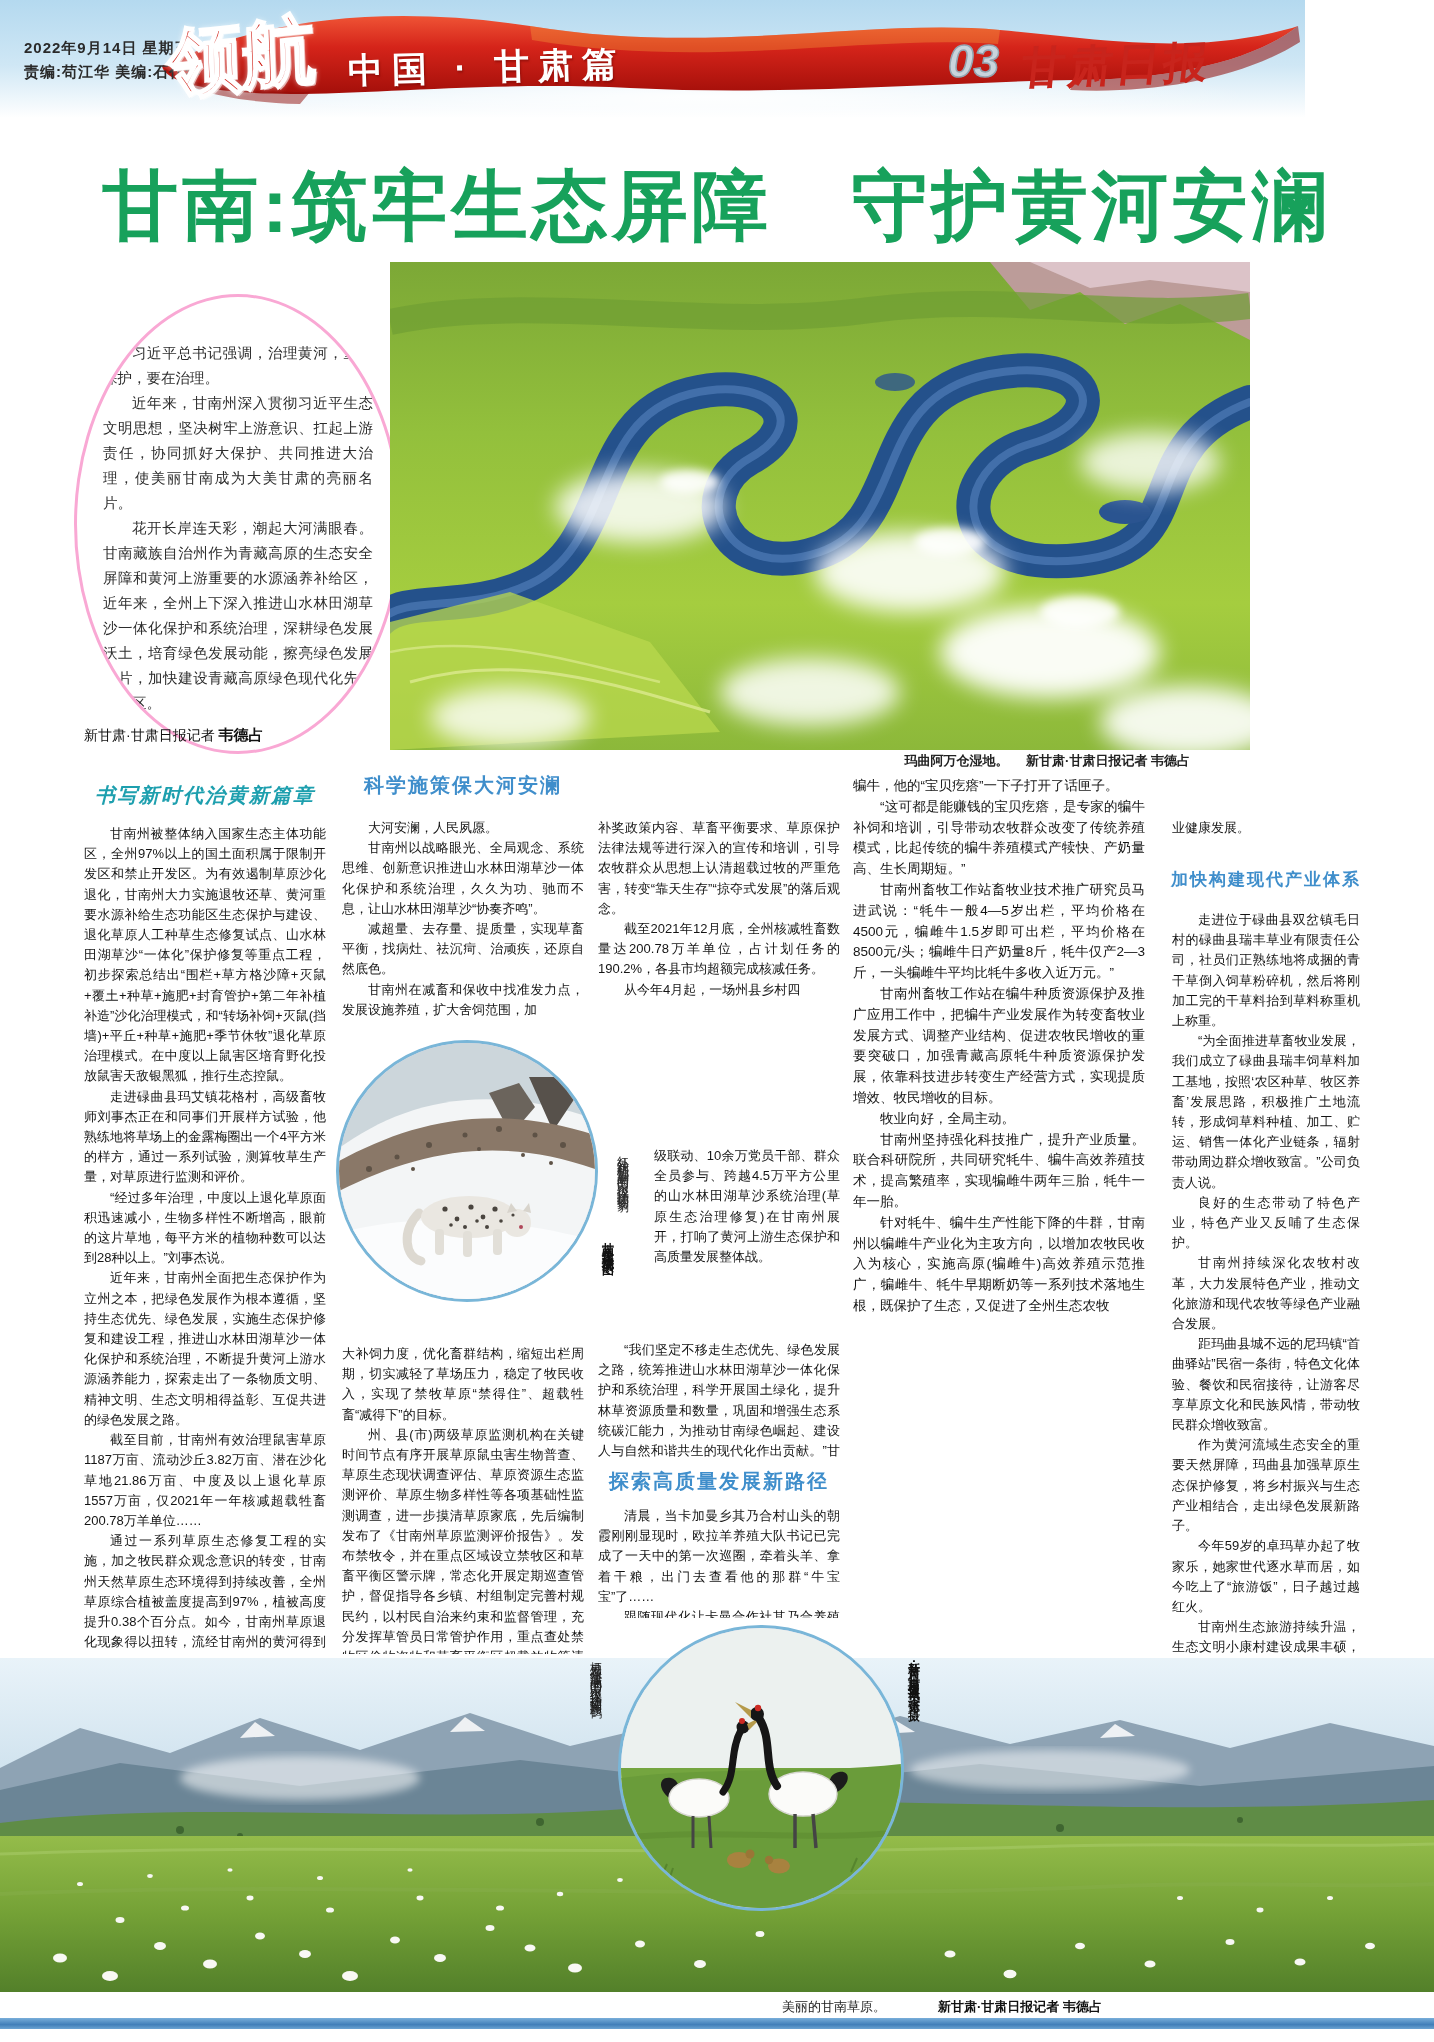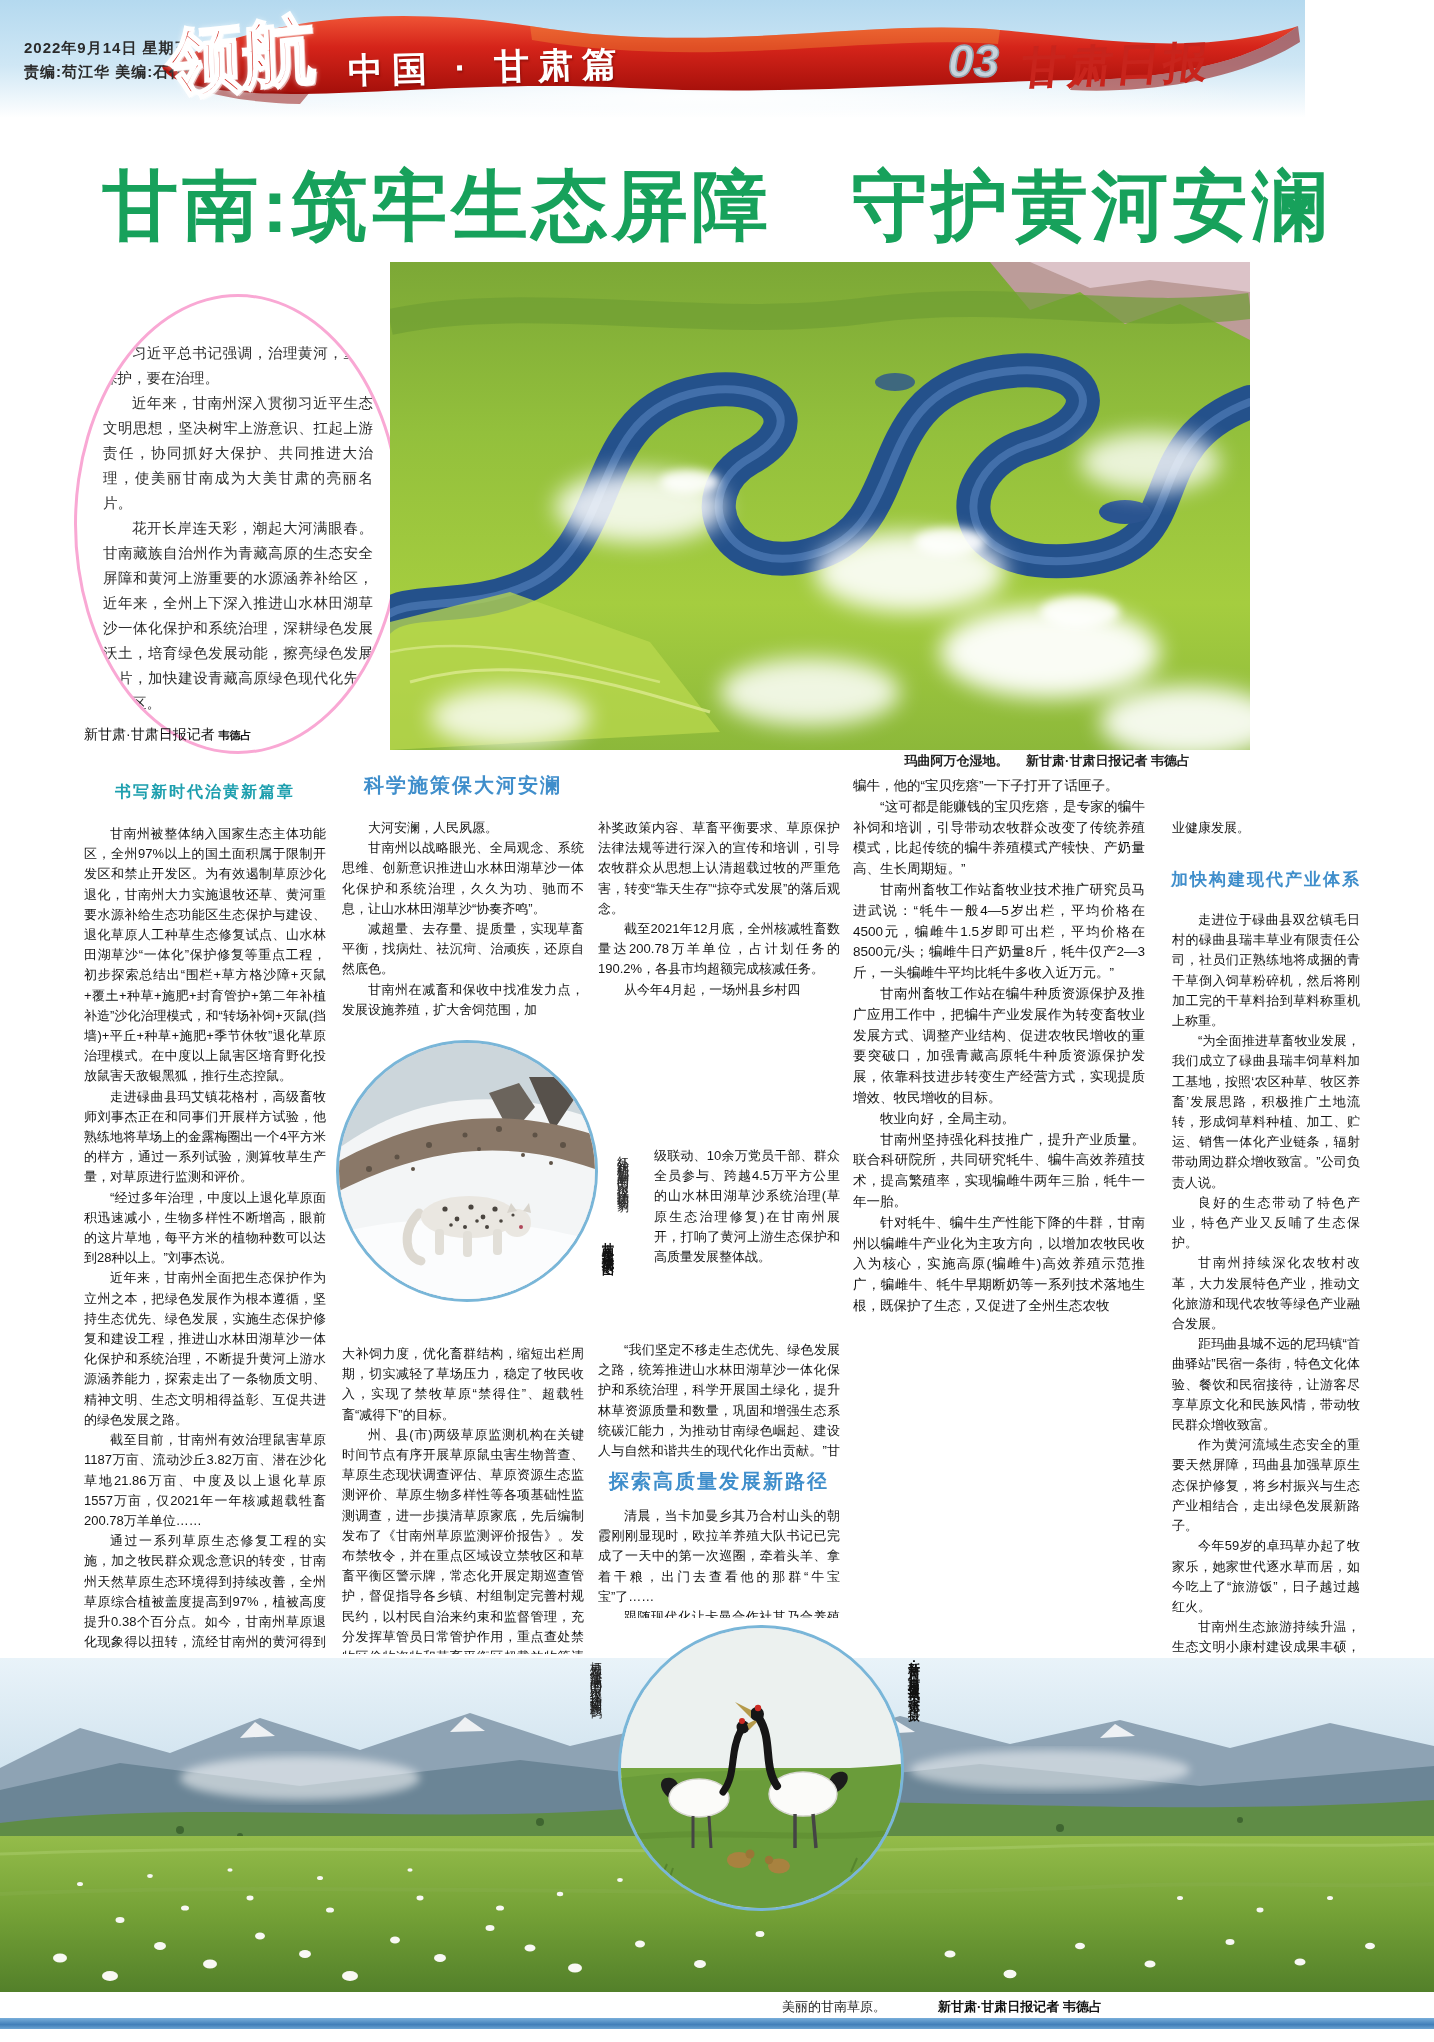--- a/index.html
+++ b/index.html
@@ -25,33 +25,33 @@
   #headline{position:absolute;left:0;top:156px;width:1434px;text-align:center;font-size:76px;
        font-weight:bold;color:#17a15b;letter-spacing:4px;white-space:nowrap;}
   
   #intro{position:absolute;left:74px;top:294px;width:322px;height:454px;border:3px solid #f9a8d4;
        border-radius:50%;overflow:hidden;background:#fff;}
   #intro .inner{position:absolute;left:26px;right:26px;top:44px;bottom:40px;
        font-family:"Liberation Serif",serif;font-size:14.5px;line-height:25px;color:#2c2c2c;text-align:justify;}
   #intro p{margin:0;text-indent:2em;}
   
   #byline{position:absolute;left:84px;top:726px;font-size:14px;color:#111;}
-  #byline b{font-size:11px;margin-top:38px;}
+  #byline b{font-size:15px;margin-top:38px;}
   .photocap{font-size:13px;color:#222;font-weight:bold;}
   #aerialCap{position:absolute;left:560px;top:752px;width:630px;text-align:right;}
   #aerialCap b{margin-left:14px;}
   
   #aerial{position:absolute;left:390px;top:262px;width:860px;height:488px;overflow:hidden;}
   .circphoto{position:absolute;border-radius:50%;overflow:hidden;border:3px solid #79b6d8;background:#dde;}
   #leopard{left:336px;top:1040px;width:256px;height:256px;}
   #crane{left:618px;top:1625px;width:280px;height:280px;}
   #panorama{position:absolute;left:0;top:1658px;width:1434px;height:334px;overflow:hidden;}
   
   .colhead{position:absolute;font-weight:bold;text-align:center;}
-  .teal{color:#1d9fae;font-size:16px;letter-spacing:2px;}
+  .teal{color:#1d9fae;font-size:20px;letter-spacing:2px;font-style:italic;}
   .blue{color:#3f8ecb;font-size:20px;letter-spacing:2px;}
   .col{position:absolute;text-align:justify;font-size:13px;line-height:20.2px;color:#141414;overflow:hidden;}
   .col p{margin:0;text-indent:2em;}
   .col p.cont{text-indent:0;}
   
   .vcap{position:absolute;writing-mode:vertical-rl;font-size:12px;letter-spacing:2.5px;color:#2b2b2b;line-height:15px;}
   .vcap .credit{font-weight:bold;padding-top:86px;color:#111;}
   
   #bottomCap{position:absolute;left:782px;top:1998px;font-size:13px;color:#222;font-family:"Liberation Serif",serif;}
   #bottomCredit{position:absolute;left:938px;top:1998px;font-size:13px;color:#111;font-weight:bold;}

